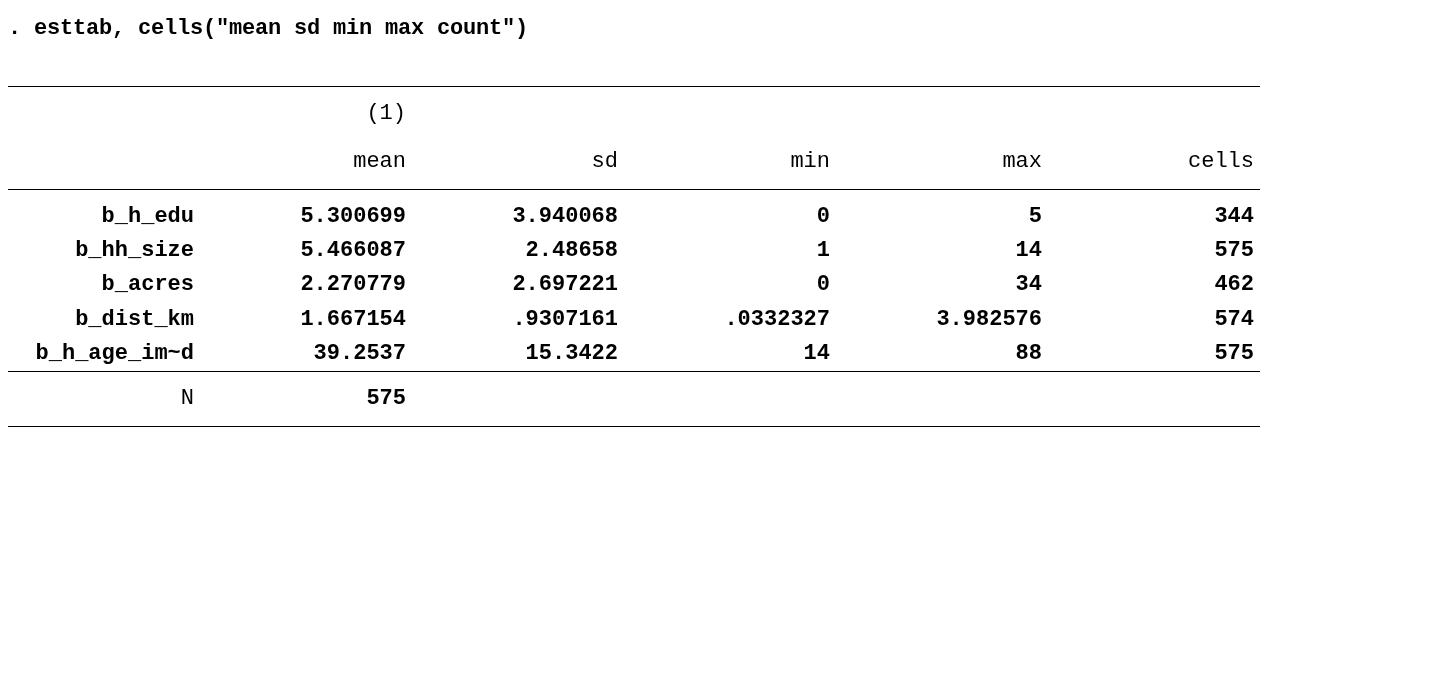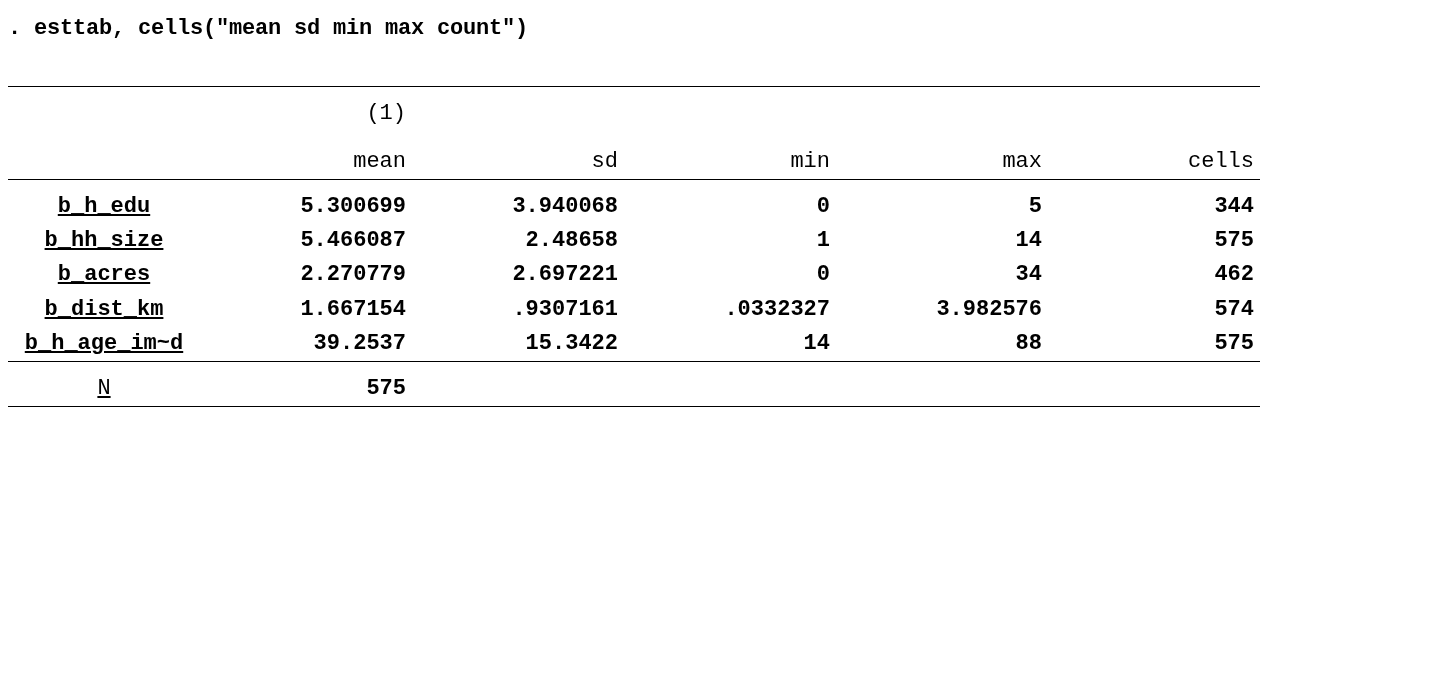--- a/index.html
+++ b/index.html
@@ -21,27 +21,27 @@
     table {
       width: 1180px;
       border-collapse: collapse;
       table-layout: fixed;
     }
     tr.blank td { height: 14px; }
     td {
       padding: 0 6px;
       white-space: nowrap;
     }
-    .c0 { width: 180px; text-align: center; text-decoration: underline; }
+    .c0 { width: 180px; text-align: right; }
     .cn { width: 200px; text-align: right; }
     .bold { font-weight: bold; }
     .topline td { border-top: 1px solid #000; }
     .header-sep td { border-bottom: 1px solid #000; }
     .pad-top td { padding-top: 10px; }
-    .pad-bot td { }
+    .pad-bot td { padding-bottom: 10px; }
     .footer-sep td { border-top: 1px solid #000; border-bottom: 1px solid #000; }
   </style>
 </head>
 <body>
 
 <div class="cmd">. esttab, cells("mean sd min max count")</div>
 
 <table>
   <tbody>
     <tr class="topline pad-top">

